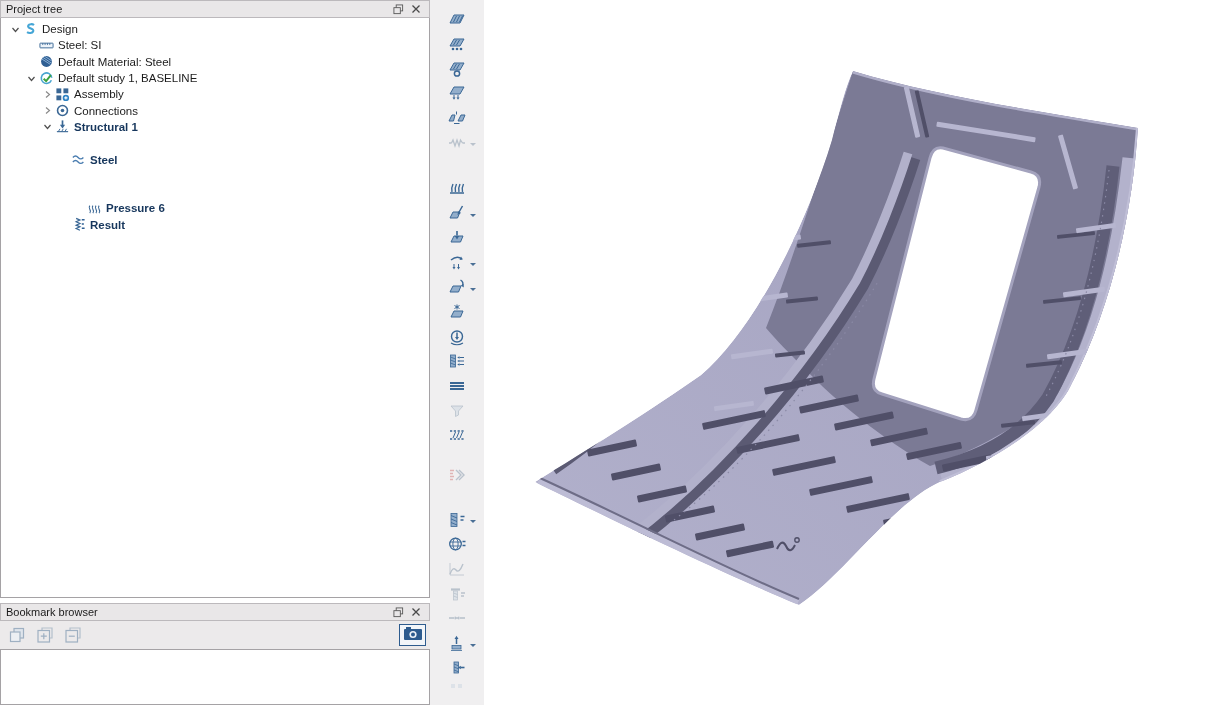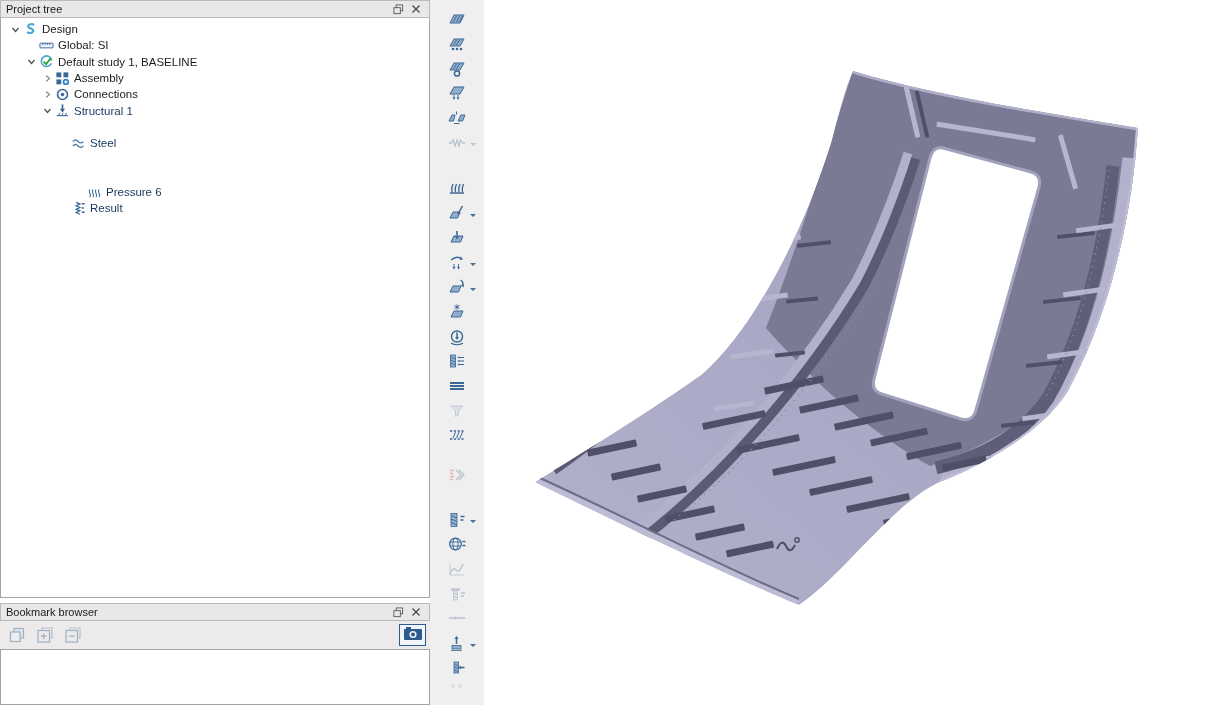--- a/index.html
+++ b/index.html
@@ -16,21 +16,21 @@
 
   #tree-body{position:absolute;left:0;top:18px;width:430px;height:580px;background:#fff;
     border:1px solid #a5a2a5;border-top:none;padding-top:3px;overflow:hidden}
   .trow{display:flex;align-items:center;height:16.3px;font-size:11.5px;color:#1c1c1c;white-space:nowrap}
   .ind{flex:none;height:1px}
   .selwrap{display:flex;align-items:center;flex:1;height:100%;margin-right:2px;border:1px dotted transparent}
   .trow.selected .selwrap{border-color:#4a4a4a}
   .chev{width:14px;flex:none;display:flex;align-items:center;justify-content:center}
   .ticon{width:16px;height:16px;flex:none;margin-right:4px;display:flex;align-items:center;justify-content:center}
   .tlabel{padding-right:4px}
-  .trow .bold{font-weight:normal;color:#16365c}
+  .trow .bold{font-weight:bold;color:#16365c}
 
   #bm-titlebar{top:603px}
   #bm-toolbar{position:absolute;left:0;top:621px;width:430px;height:28px;background:#eceaeb;
     display:flex;align-items:center;padding:0 4px}
   .bm-ibtn{width:25px;height:22px;display:flex;align-items:center;justify-content:center;margin-right:3px}
   #bm-camera{margin-left:auto;width:27px;height:22px;border:1px solid #2d5b8e;background:#f2f5f9;
     display:flex;align-items:center;justify-content:center}
   #bm-body{position:absolute;left:0;top:649px;width:430px;height:56px;background:#fff;border:1px solid #a5a2a5}
 
   
@@ -85,21 +85,34 @@
       <div class="trow">
         <span class="ind" style="width: 22px;"></span>
         <span class="selwrap">
           <span class="chev"></span>
           <span class="ticon">
             <svg viewBox="0 0 16 16" width="15" height="15">
               <rect x="1" y="5.5" width="14" height="5" rx="0.5" fill="#eef4fa" stroke="#3a6795"></rect>
               <path d="M4 5.5 V7.5 M6.5 5.5 V7.5 M9 5.5 V7.5 M11.5 5.5 V7.5" stroke="#3a6795" stroke-width="0.9"></path>
             </svg>
           </span>
-          <span class="tlabel">Global: SI</span>
+          <span class="tlabel">Steel: SI</span>
+        </span>
+      </div>
+      <div class="trow">
+        <span class="ind" style="width: 22px;"></span>
+        <span class="selwrap">
+          <span class="chev"></span>
+          <span class="ticon">
+            <svg viewBox="0 0 16 16" width="15" height="15">
+              <circle cx="8" cy="8" r="5.8" fill="#2f5f93"></circle>
+              <path d="M3.2 5.4 L12 11 M4.2 3.6 L13 9.6 M6.4 2.6 L13.6 7.4" stroke="#8fb3d8" stroke-width="1"></path>
+            </svg>
+          </span>
+          <span class="tlabel">Default Material: Steel</span>
         </span>
       </div>
       <div class="trow">
         <span class="ind" style="width: 22px;"></span>
         <span class="selwrap">
           <span class="chev">
             <svg width="9" height="9" viewBox="0 0 9 9">
               <path d="M1.5 3 L4.5 6.5 L7.5 3" fill="none" stroke="#4f4f4f" stroke-width="1.2"></path>
             </svg>
           </span>

